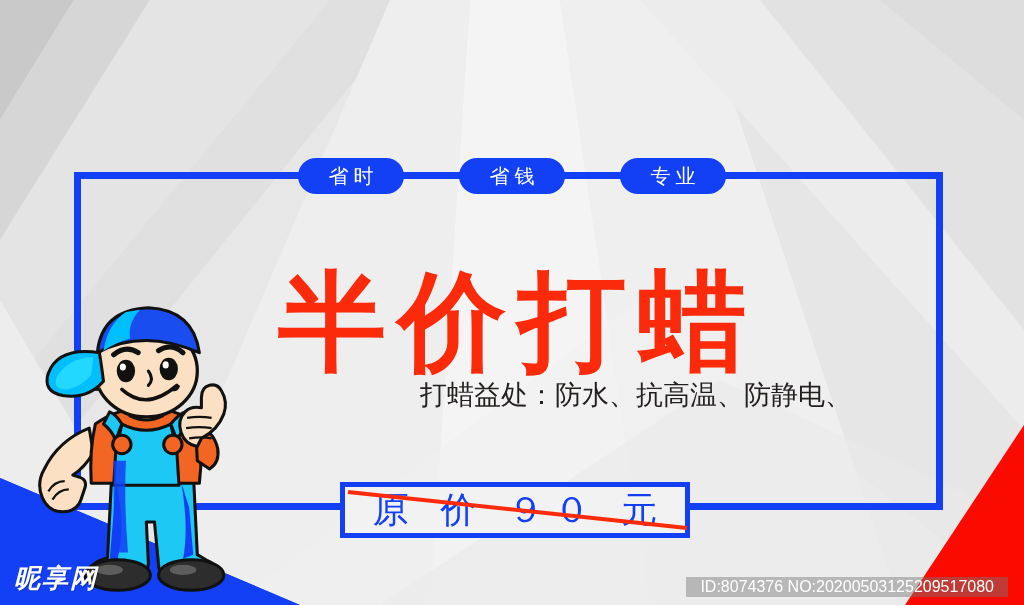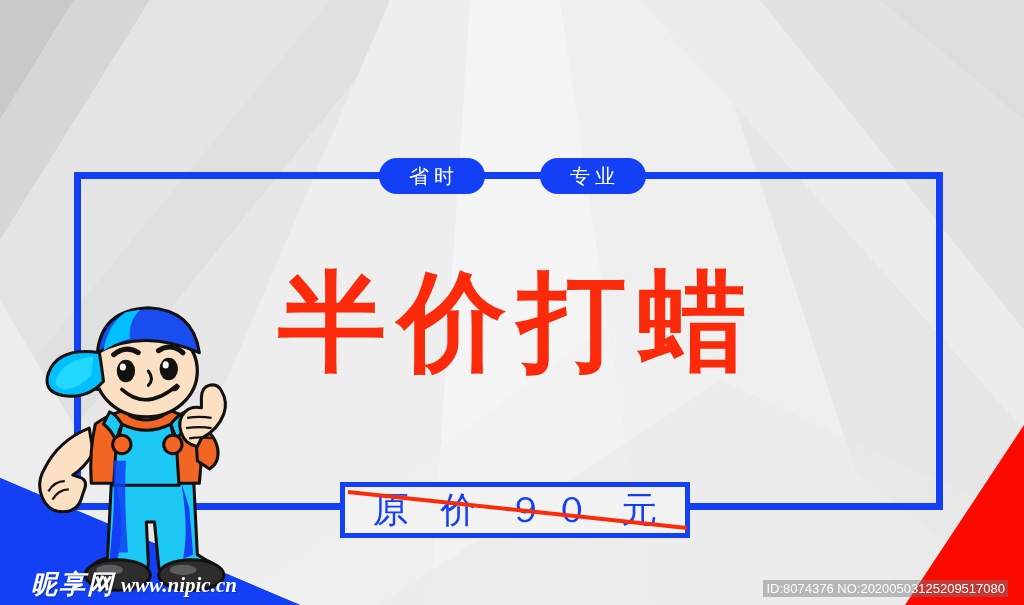--- a/index.html
+++ b/index.html
@@ -127,23 +127,21 @@
     height: 48px;
     pointer-events: none;
   }
   
   .wm {
     position: absolute;
     left: 14px;
     bottom: 7px;
     height: 34px;
     display: flex;
-    align-items: flex-end;
-    gap: 6px;
-    margin-left: 17px;
+    align-items: flex-start;
   }
   .wm-cn {
     font-size: 26px;
     font-weight: bold;
     font-style: italic;
     color: #ffffff;
     letter-spacing: 2px;
     font-family: "DejaVu Sans", "Liberation Sans", sans-serif;
     text-shadow: 1px 1px 0 rgba(0,0,0,.18);
     line-height: 28px;
@@ -156,23 +154,23 @@
     font-family: "Liberation Serif", "DejaVu Serif", serif;
     line-height: 26px;
     text-shadow: 1px 1px 0 rgba(0,0,0,.18);
   }
   
   .idstrip {
     position: absolute;
     right: 16px;
     bottom: 8px;
     color: #ffffff;
-    font-size: 13px;
+    font-size: 16px;
     background: rgba(120,120,120,.45);
-    padding: 1px 3px;
+    padding: 1px 14px;
     font-family: "Liberation Sans", "DejaVu Sans", sans-serif;
     white-space: nowrap;
   }
 </style>
 </head>
 <body>
 
 <div id="poster">
 
   <svg id="bg-svg" viewBox="0 0 1024 605" preserveAspectRatio="none">
@@ -194,27 +192,31 @@
     <polygon points="380,605 720,380 1024,520 1024,605" fill="#e9e9e9" opacity="0.6"></polygon>
   </svg>
 
   <div class="frame"></div>
 
   <div class="pills">
     <div class="pill">
       <span>省时</span>
     </div>
     <div class="pill">
+      <span>省钱</span>
+    </div>
+    <div class="pill">
       <span>专业</span>
     </div>
   </div>
 
   <div class="headline">半价打蜡</div>
 
   <div class="benefits">
+    <span class="line">打蜡益处：防水、抗高温、防静电、</span>
   </div>
 
   <div class="price-box">
     <span class="price-text">原 价 ９０ 元</span>
   </div>
   <svg class="price-strike" viewBox="0 0 345 48" preserveAspectRatio="none">
     <line x1="3" y1="6" x2="342" y2="42" stroke="#fa2a0a" stroke-width="4"></line>
   </svg>
 
   <svg id="art-svg" viewBox="0 0 1024 605" preserveAspectRatio="none">
@@ -275,18 +277,17 @@
 
       <path d="M118 52 Q124 60 118 66" fill="none" stroke="#111" stroke-width="3" stroke-linecap="round"></path>
 
       <path d="M92 70 Q116 92 146 66" fill="none" stroke="#111" stroke-width="3.4" stroke-linecap="round"></path>
       <path d="M140 70 Q146 72 148 66" fill="none" stroke="#111" stroke-width="2.6"></path>
     </g>
   </svg>
 
   <div class="wm">
     <span class="wm-cn">昵享网</span>
-    <span class="wm-url">www.nipic.cn</span>
   </div>
 
   <div class="idstrip">ID:8074376 NO:20200503125209517080</div>
 
 </div>
 
 </body></html>

